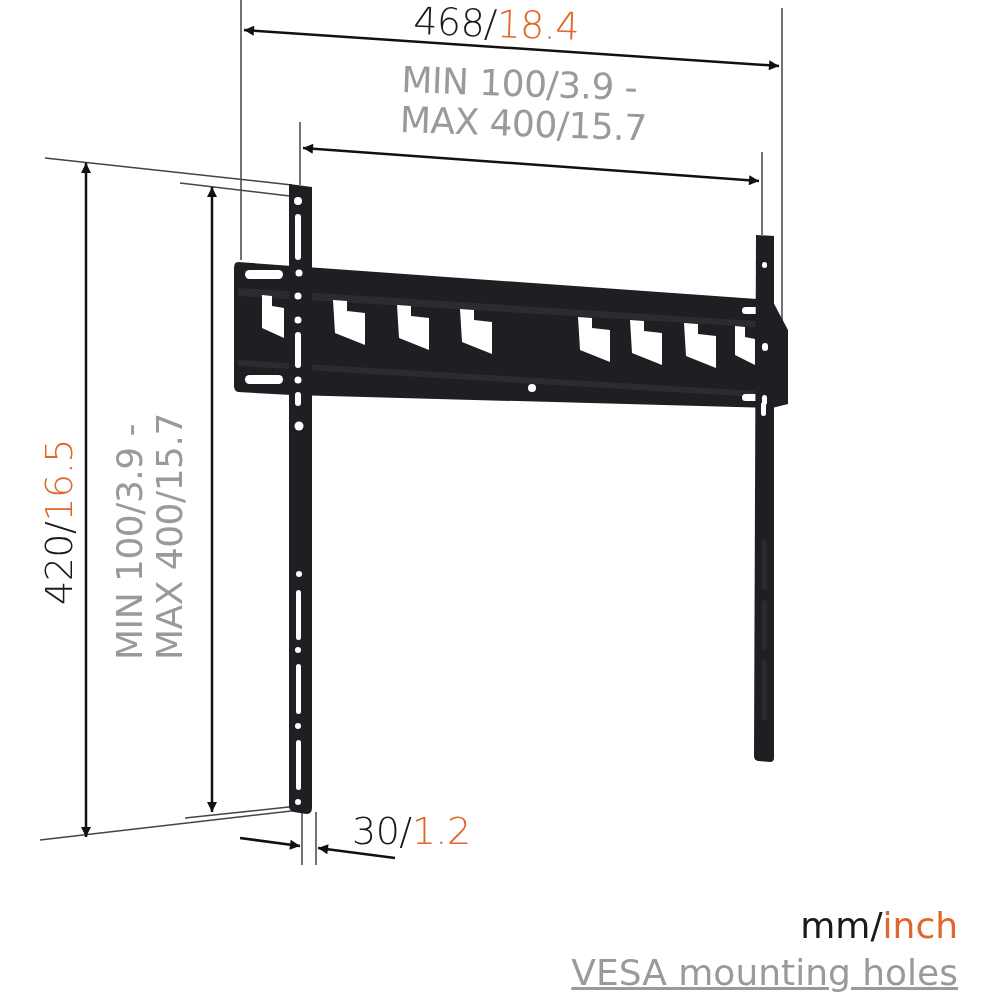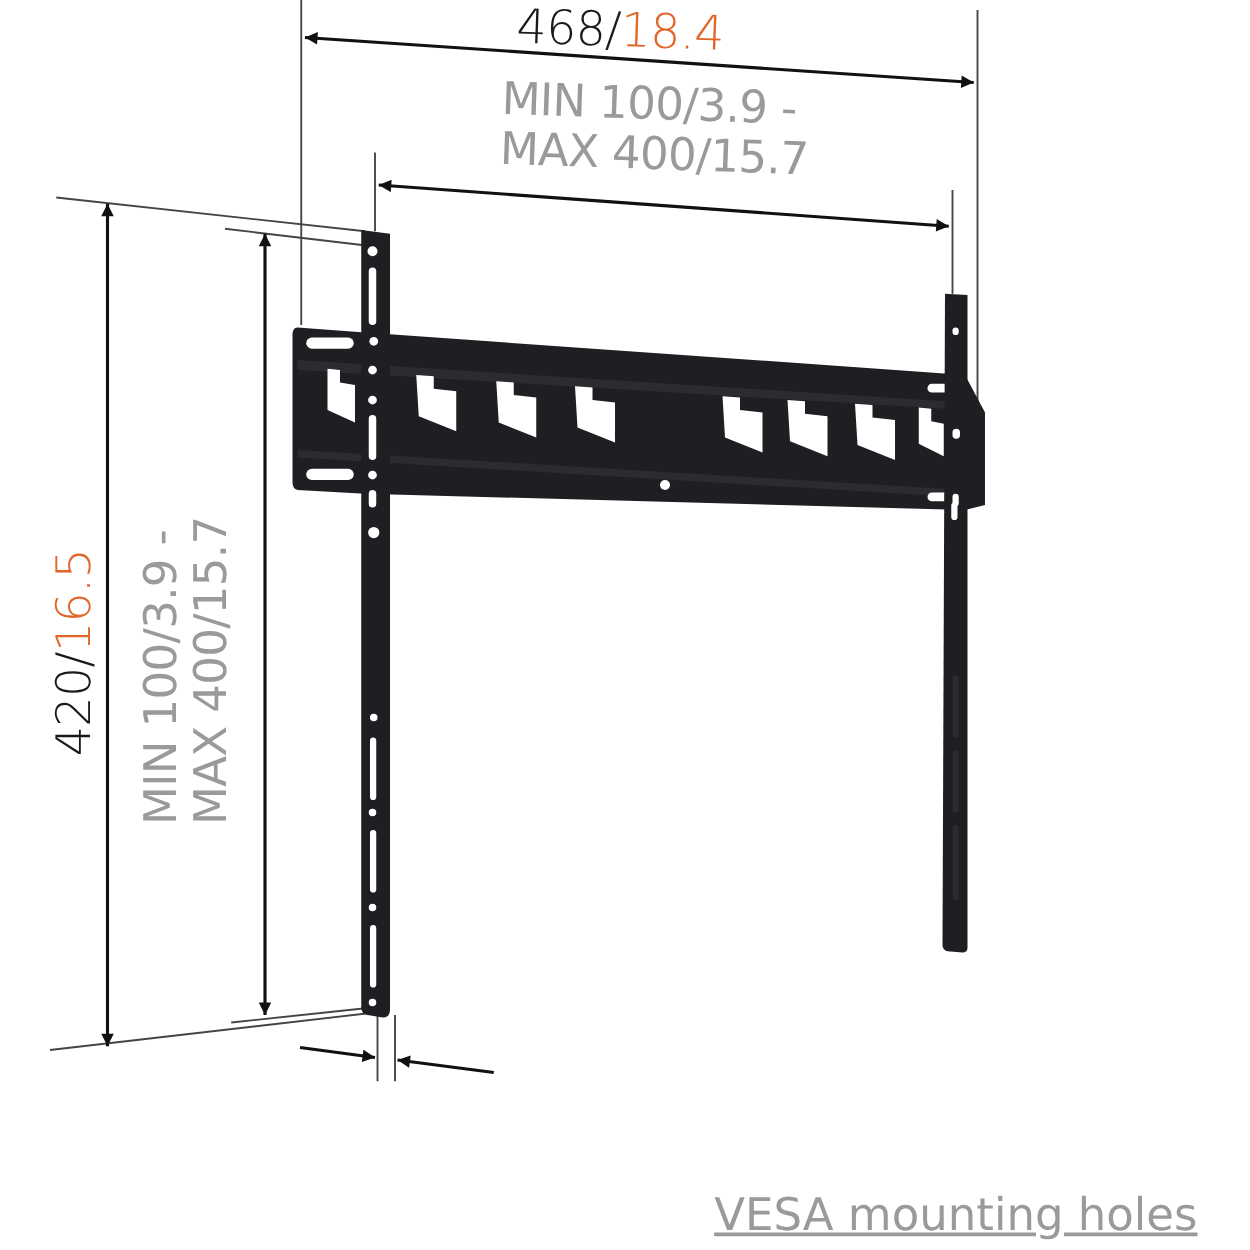--- a/index.html
+++ b/index.html
@@ -126,16 +126,22 @@
 
   <div id="lbl-height" class="lbl sz-lg">
     <span class="dark">420</span><span class="dark">/</span><span class="orange">16.5</span>
   </div>
 
   <div id="lbl-vesa-v" class="lbl sz-md grey">
     <div><span>MIN </span><span>100</span><span>/</span><span>3.9 -</span></div>
     <div><span>MAX </span><span>400</span><span>/</span><span>15.7</span></div>
   </div>
 
+  <div id="lbl-depth" class="lbl sz-lg">
+    <span class="dark">30</span><span class="dark">/</span><span class="orange">1.2</span>
+  </div>
 
+  <div id="legend-units" class="lbl">
+    <span class="dark">mm</span><span class="dark">/</span><span class="orange">inch</span>
+  </div>
 
   <div id="legend-caption" class="lbl grey">VESA mounting holes</div>
 </div>
 
 </body></html>

